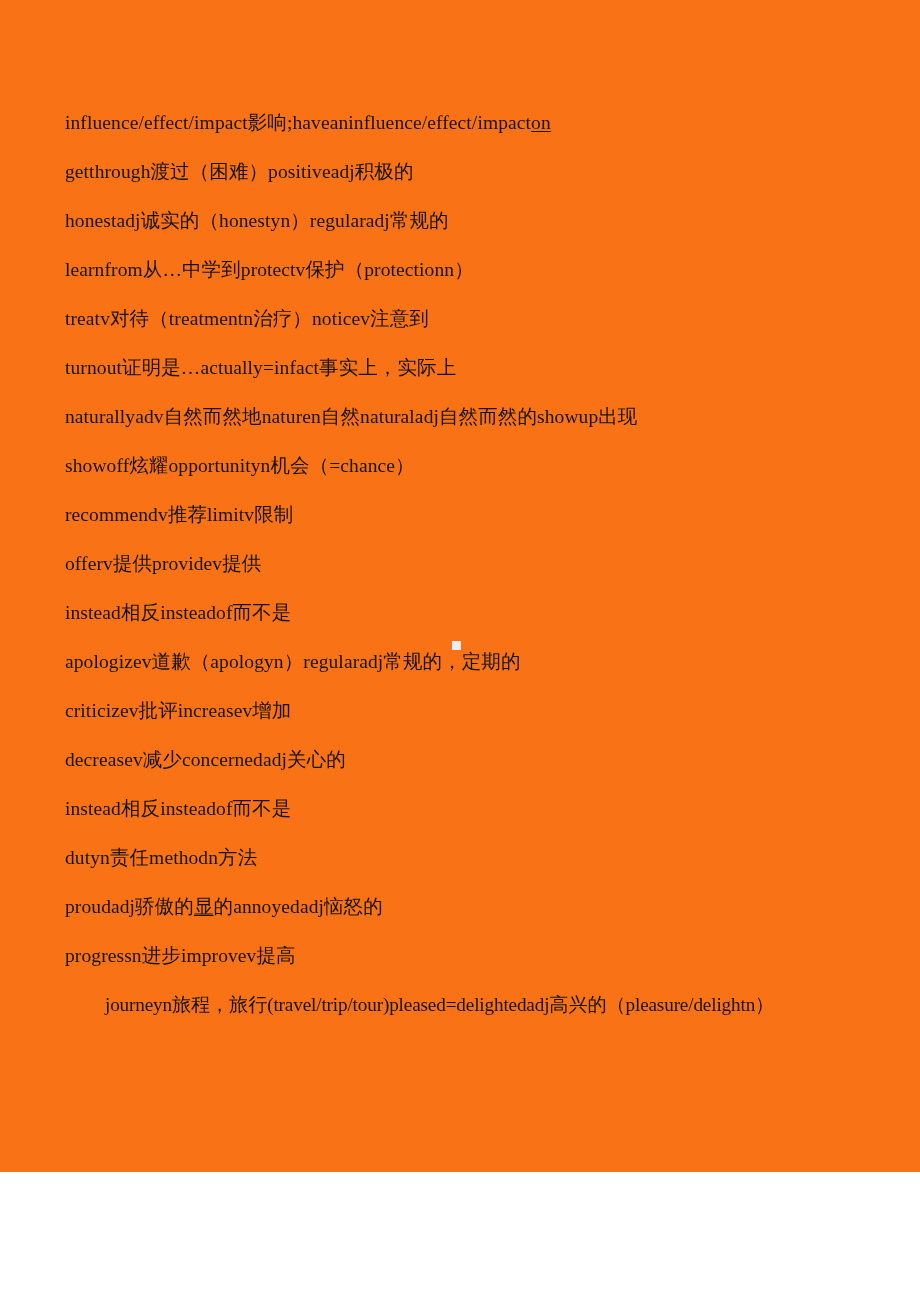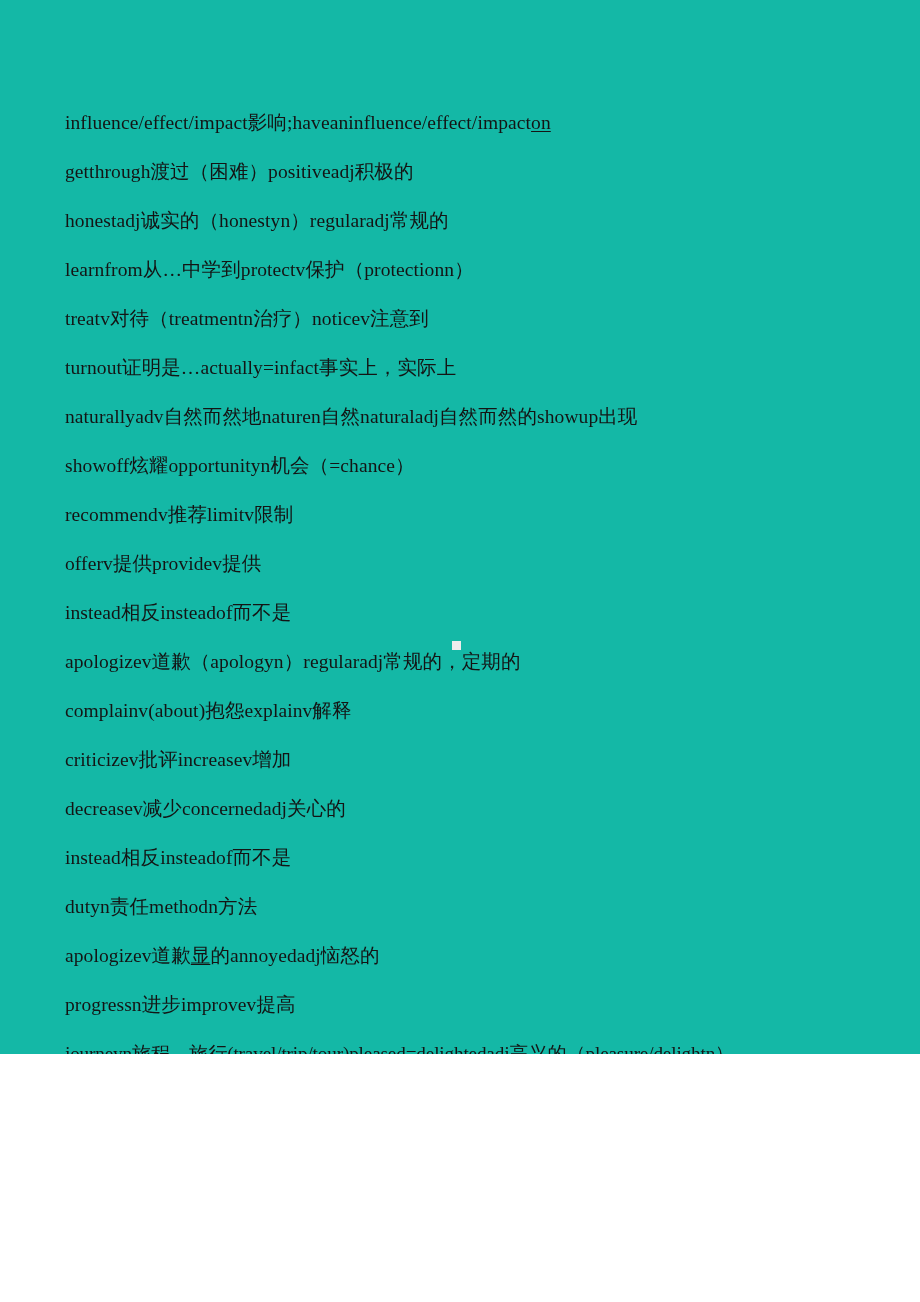--- a/index.html
+++ b/index.html
@@ -11,22 +11,22 @@
 
   body {
     font-family: "Liberation Serif", "DejaVu Serif", serif;
     color: #151515;
     -webkit-font-smoothing: none;
   }
 
   .page {
     position: relative;
     width: 920px;
-    height: 1054px;
-    background: #14b8a6;
+    height: 1172px;
+    background: #f97316;
     overflow: hidden;
     box-sizing: border-box;
   }
 
   .doc-body {
     position: absolute;
     left: 65px;
     top: 98px;
     right: 40px;
   }
@@ -43,20 +43,21 @@
   .line u,
   .line .ul {
     text-decoration: underline;
     text-underline-offset: 2px;
   }
 
   
   .line.wide {
     font-size: 19.2px;
     letter-spacing: -0.15px;
+    margin-left: 40px;
   }
 
   .footer-mark {
     position: absolute;
     left: 65px;
     top: 1187px;
     font-size: 15.5px;
     line-height: 20px;
     color: #333333;
     white-space: pre;
@@ -100,31 +101,30 @@
 
     <div class="line">recommendv推荐limitv限制</div>
 
 
     <div class="line">offerv提供providev提供</div>
 
     <div class="line">instead相反insteadof而不是</div>
 
     <div class="line">apologizev道歉（apologyn）regularadj常规的，定期的</div>
 
-    <div class="line">complainv(about)抱怨explainv解释</div>
 
     <div class="line">criticizev批评increasev增加</div>
 
     <div class="line">decreasev减少concernedadj关心的</div>
 
     <div class="line">instead相反insteadof而不是</div>
 
     <div class="line">dutyn责任methodn方法</div>
 
-    <div class="line"><span>apologizev道歉</span><span class="ul">显</span><span>的annoyedadj恼怒的</span></div>
+    <div class="line"><span>proudadj骄傲的</span><span class="ul">显</span><span>的annoyedadj恼怒的</span></div>
 
     <div class="line">progressn进步improvev提高</div>
 
     <div class="line wide">journeyn旅程，旅行(travel/trip/tour)pleased=delightedadj高兴的（pleasure/delightn）</div>
 
   </div>
 
   <div class="speck"></div>
 
   <div class="footer-mark">精心整理</div>

